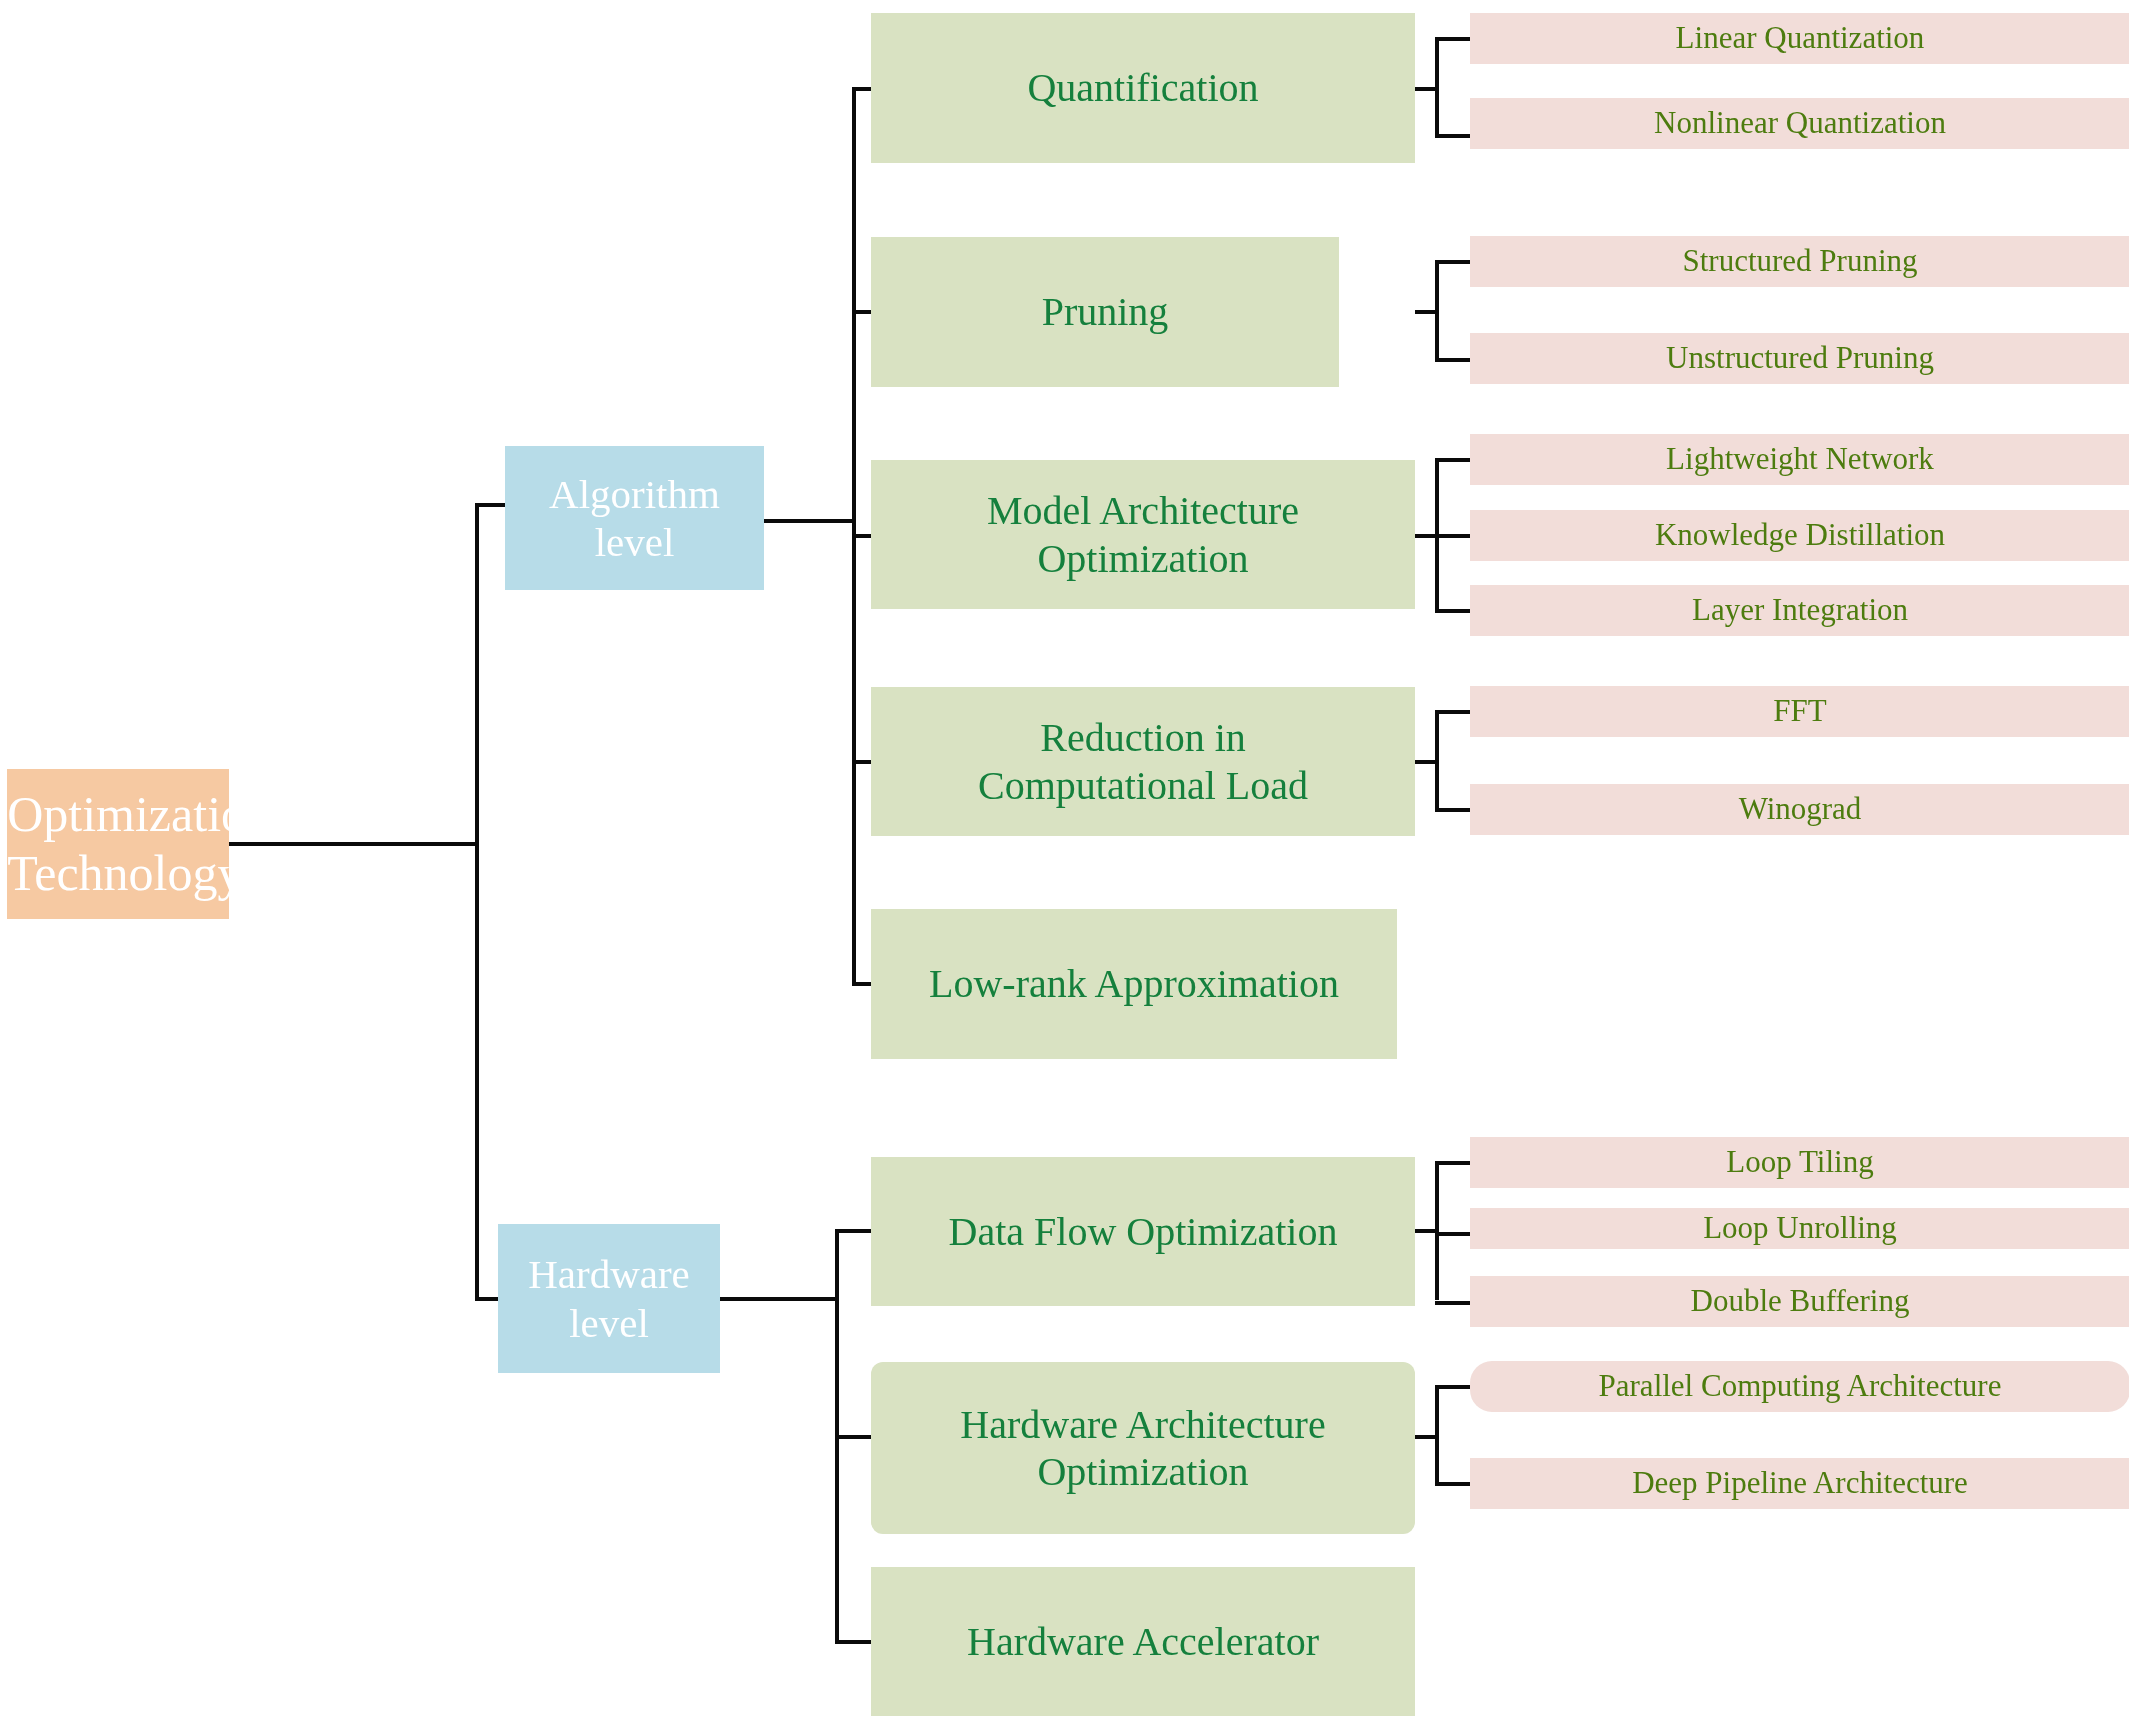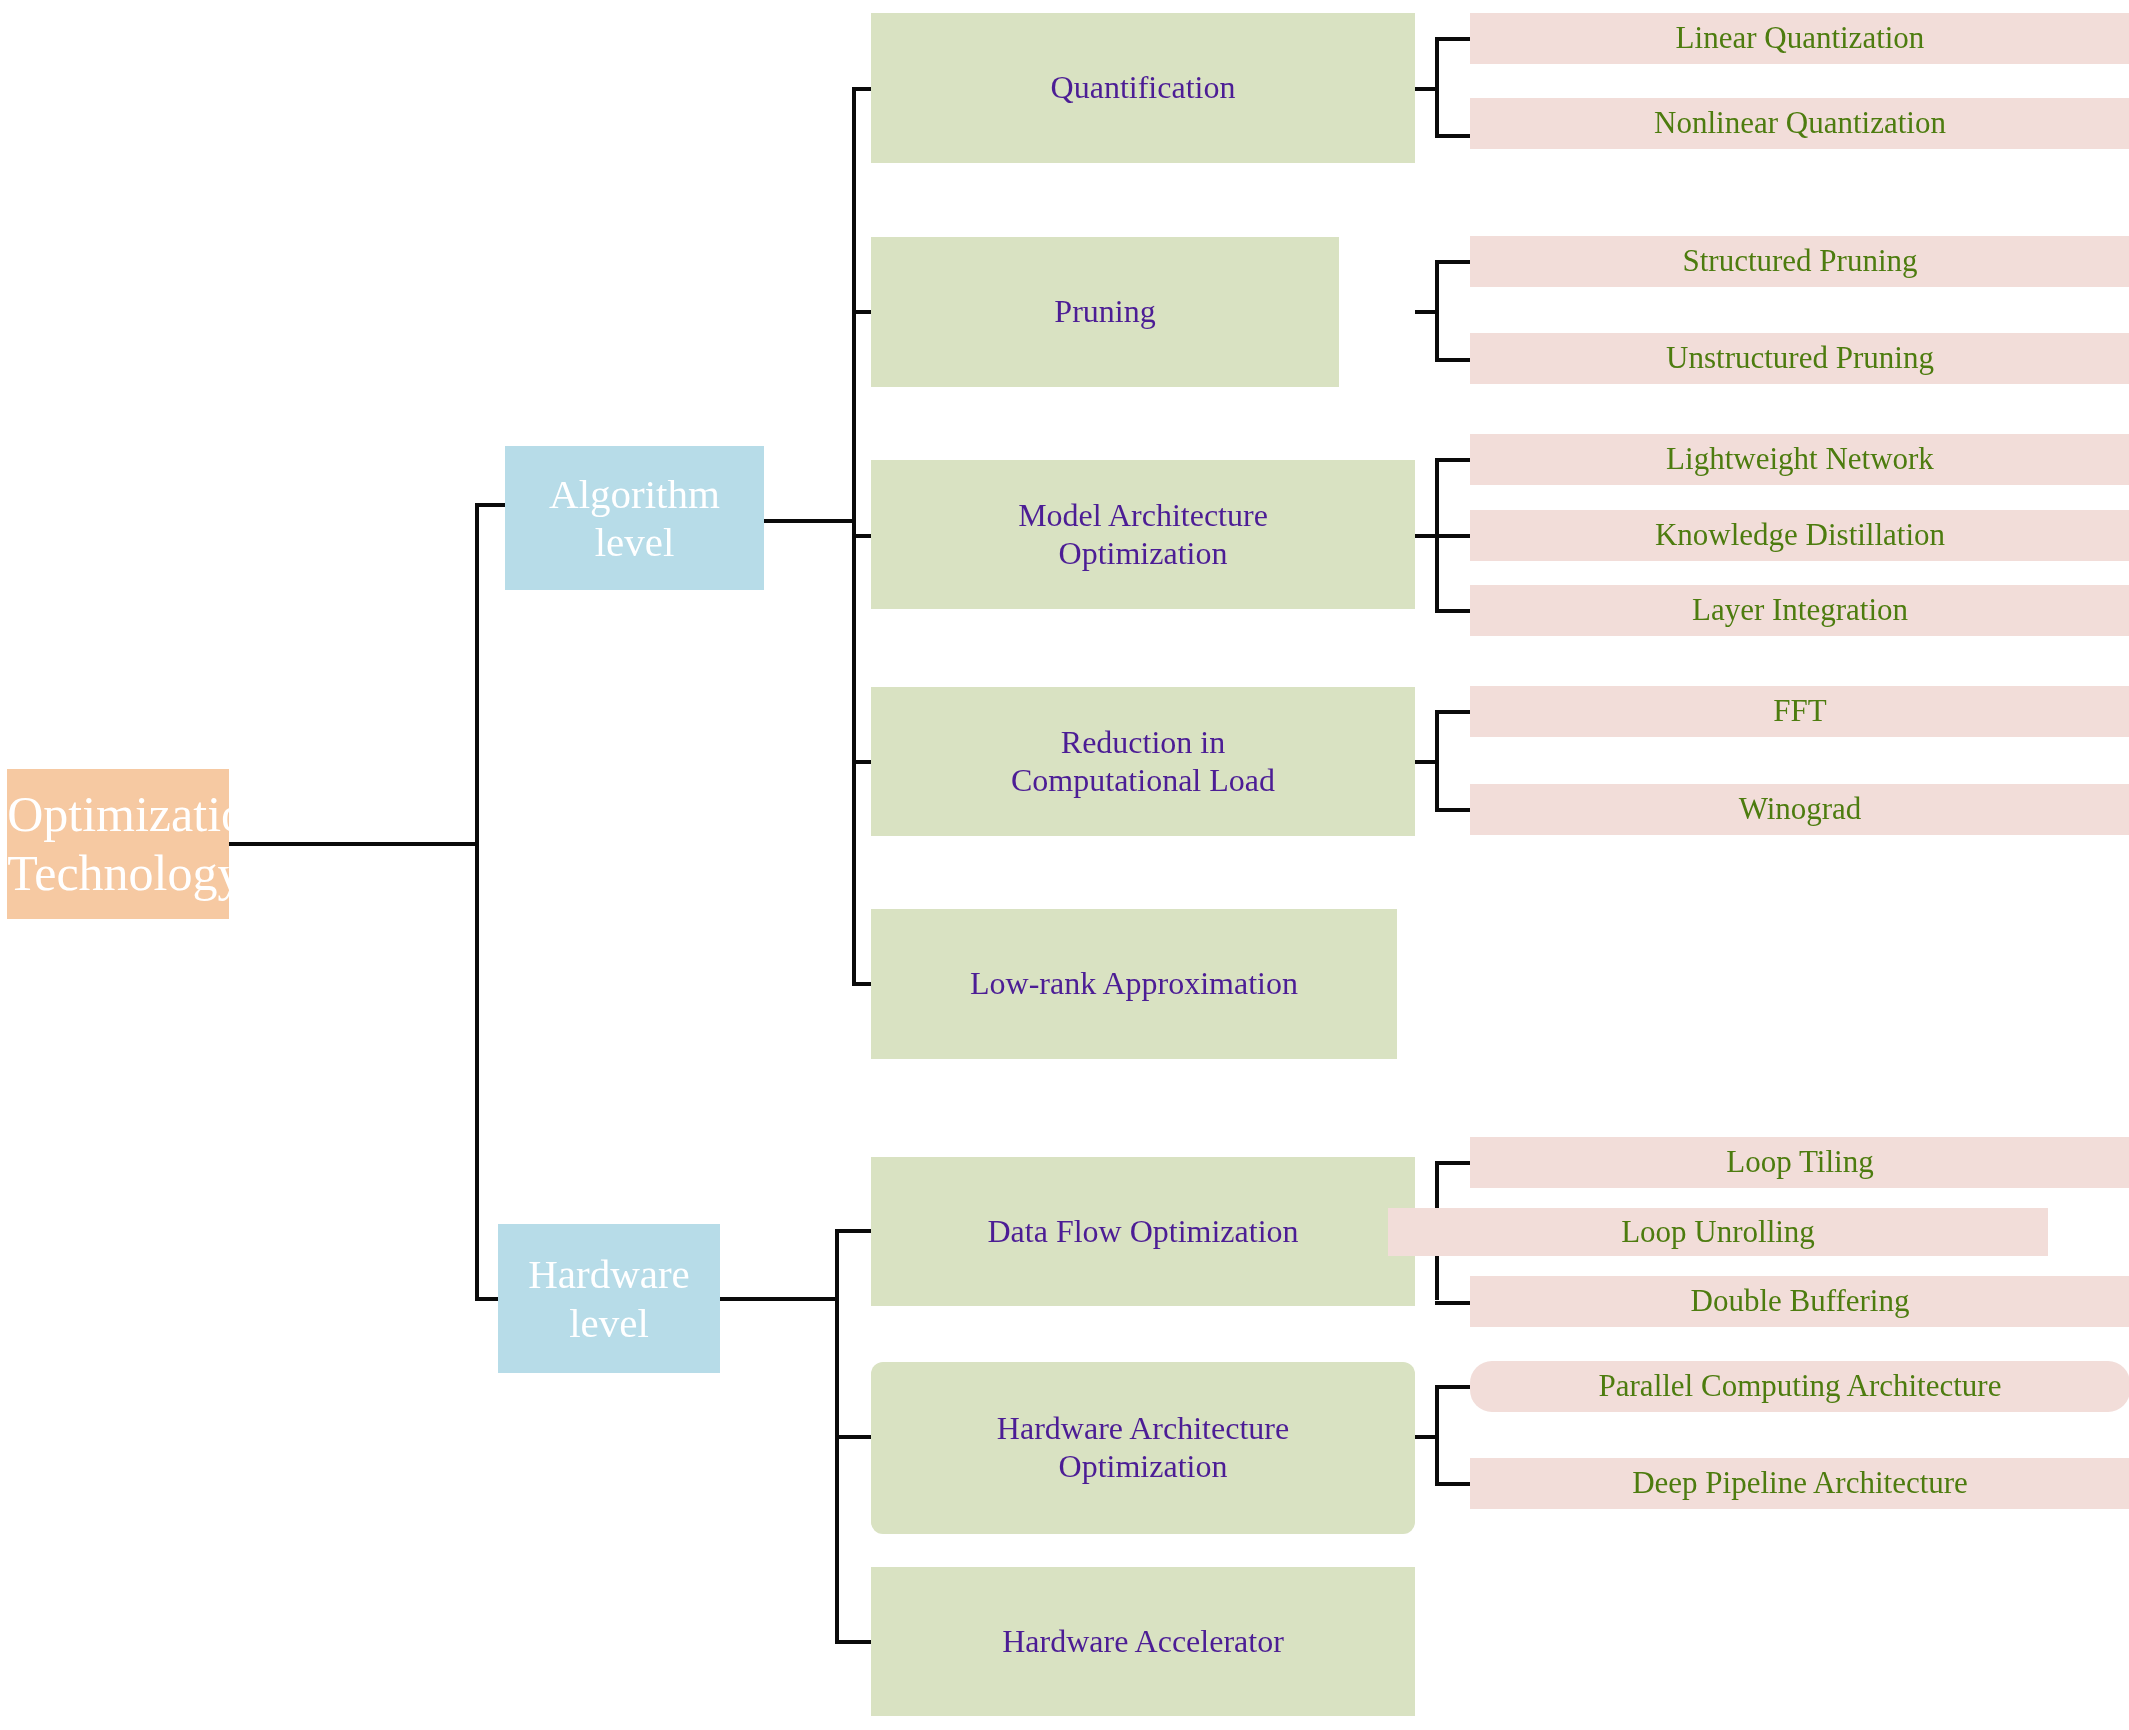--- a/index.html
+++ b/index.html
@@ -37,22 +37,22 @@
   }
   
   .n-l1 {
     background: #b7dce8;
     color: #ffffff;
     font-size: 41px;
   }
   
   .n-l2 {
     background: #d9e2c2;
-    color: #4c1d95;
-    font-size: 32px;
+    color: #15803d;
+    font-size: 40px;
   }
   
   .n-l3 {
     background: #f2ddd9;
     color: #4d7c0f;
     font-size: 31px;
   }
   
   .hline, .vline {
     position: absolute;
@@ -197,21 +197,21 @@
   <div class="node n-l3" style="left:1470px; top:686px; width:660px; height:51px;">
     <span class="lbl">FFT</span>
   </div>
   <div class="node n-l3" style="left:1470px; top:784px; width:660px; height:51px;">
     <span class="lbl">Winograd</span>
   </div>
 
   <div class="node n-l3" style="left:1470px; top:1137px; width:660px; height:51px;">
     <span class="lbl">Loop Tiling</span>
   </div>
-  <div class="node n-l3" style="left:1388px; top:1208px; width:660px; height:48px;">
+  <div class="node n-l3" style="left:1470px; top:1208px; width:660px; height:41px;">
     <span class="lbl">Loop Unrolling</span>
   </div>
   <div class="node n-l3" style="left:1470px; top:1276px; width:660px; height:51px;">
     <span class="lbl">Double Buffering</span>
   </div>
 
   <div class="node n-l3" style="left:1470px; top:1361px; width:660px; height:51px;border-radius:22px;">
     <span class="lbl">Parallel Computing Architecture</span>
   </div>
   <div class="node n-l3" style="left:1470px; top:1458px; width:660px; height:51px;">

